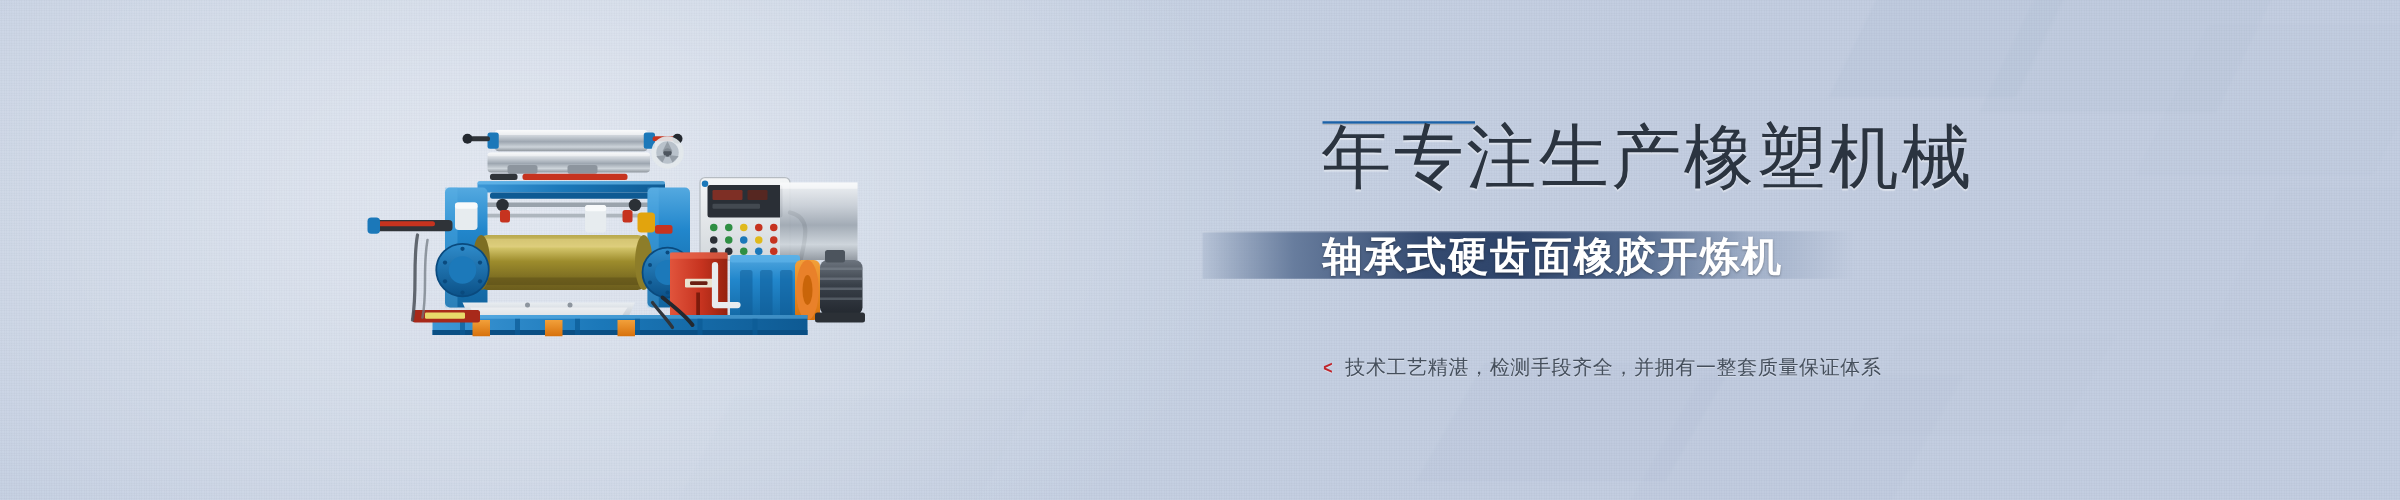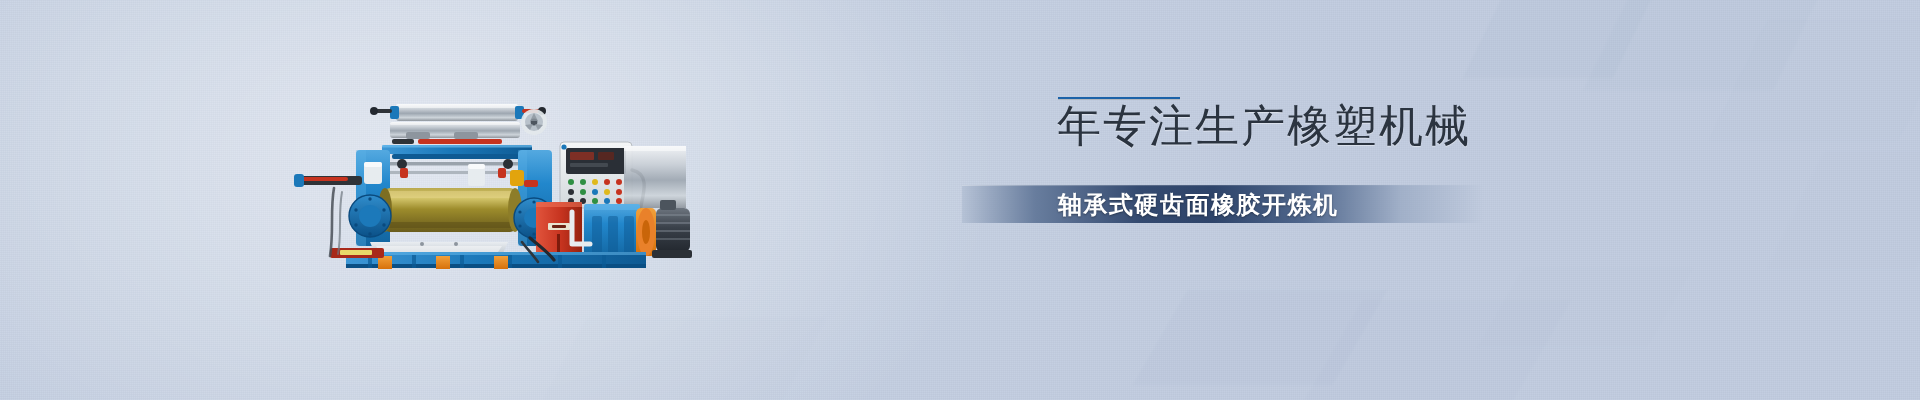--- a/index.html
+++ b/index.html
@@ -67,21 +67,21 @@
     background:#1b62a8;
   }
   #rule::after{
     content:""; position:absolute; left:0; top:2px; width:122px; height:1px;
     background:rgba(170,175,180,.75);
   }
 
   #title {
     position:absolute; left:1057px; top:104px;
     font-family:"Liberation Serif", serif;
-    font-size:44px; line-height:46px;
+    font-size:56px; line-height:46px;
     letter-spacing:2px;
     color:#2b3440;
     white-space:nowrap;
     text-shadow:0 1px 1px rgba(255,255,255,.45);
   }
 
   
   #subbar {
     position:absolute; left:962px; top:185px;
     width:522px; height:38px;
@@ -94,21 +94,21 @@
        rgba(140,158,186,.60) 84%,
        rgba(196,208,226,0) 100%);
   }
   #subbar::before{
     content:""; position:absolute; left:0; top:0; width:100%; height:1px;
     background:linear-gradient(90deg, rgba(255,255,255,.30), rgba(255,255,255,.10) 60%, rgba(255,255,255,0));
   }
   #subtitle {
     position:absolute; left:1058px; top:186px;
     height:38px; line-height:38px;
-    font-size:24px; font-weight:bold; letter-spacing:1.5px;
+    font-size:32px; font-weight:bold; letter-spacing:1.5px;
     color:#ffffff;
     white-space:nowrap;
     text-shadow:0 1px 2px rgba(0,0,0,.35);
   }
 
   .bullet {
     position:absolute; left:1058px;
     font-size:16px; letter-spacing:.5px;
     color:#454f5c;
     white-space:nowrap;
@@ -365,15 +365,18 @@
   <div id="content">
 
     <div id="rule"></div>
 
     <div id="title">年专注生产橡塑机械</div>
 
     <div id="subbar"></div>
     <div id="subtitle">轴承式硬齿面橡胶开炼机</div>
 
 
+    <div class="bullet" id="b1">
+      <span class="mk">&lt;</span><span>技术工艺精湛，检测手段齐全，并拥有一整套质量保证体系</span>
+    </div>
 
   </div>
 </div>
 
 </body></html>

